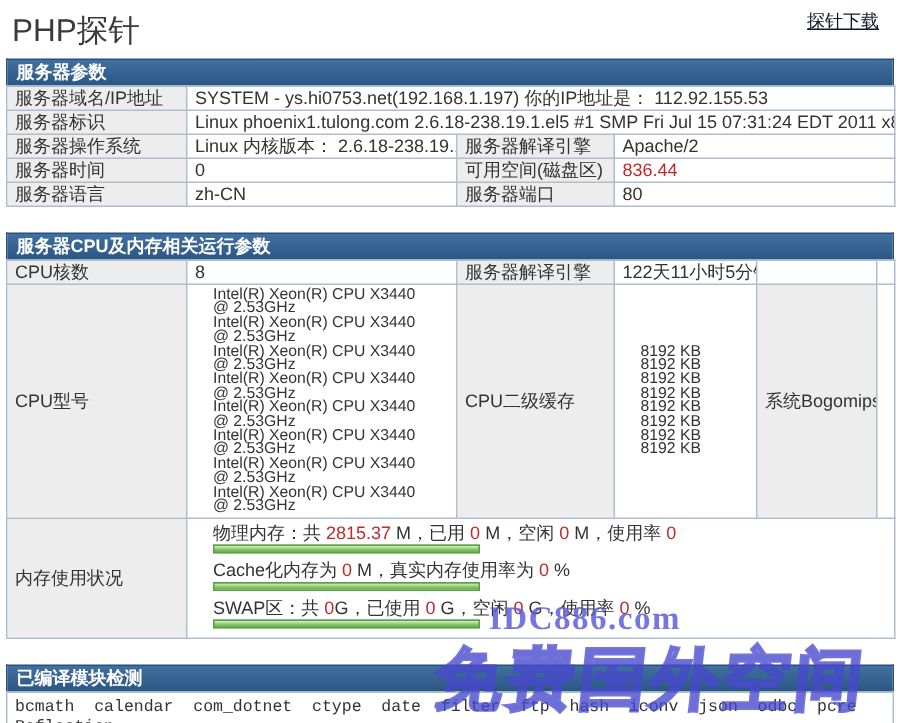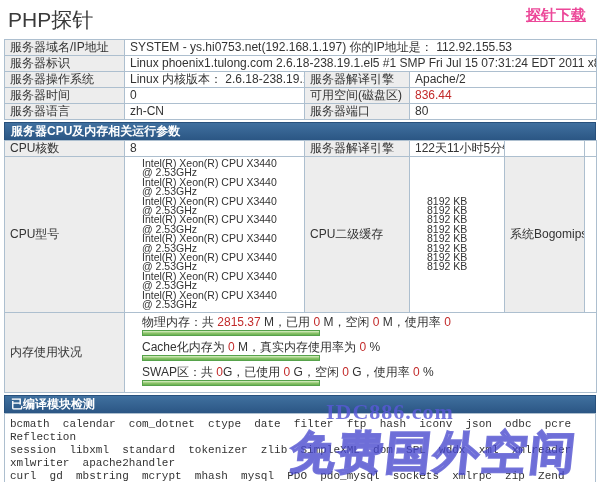--- a/index.html
+++ b/index.html
@@ -4,28 +4,28 @@
 <style>
   html,body{margin:0;padding:0;}
   body{
     width:600px;height:482px;overflow:hidden;position:relative;
     background:#fff;color:#333;
     font-family:"Liberation Sans","DejaVu Sans",sans-serif;font-size:12px;
   }
   .wrap{padding:3px 4px 0 4px;}
   .topbar{display:flex;justify-content:space-between;padding:3px 10px 5px 4px;}
   .title{font-size:21px;color:#3a3a3a;letter-spacing:0;}
-  .dl-link{color:#ec4899;font-weight:bold;font-size:15px;text-decoration:underline;cursor:pointer;}
+  .dl-link{color:#0f172a;font-weight:normal;font-size:12px;text-decoration:underline;cursor:pointer;}
   .sec-hd{
     background:linear-gradient(#40709f,#2b5684);
     border:1px solid #27507c;border-bottom:none;
     color:#fff;font-weight:bold;font-size:12px;
     height:15px;line-height:15px;padding:1px 6px;
   }
-  table{border-collapse:collapse;width:592px;table-layout:fixed;margin-bottom:2px;}
+  table{border-collapse:collapse;width:592px;table-layout:fixed;margin-bottom:17px;}
   td{
     border:1px solid #adbfcf;padding:0 5px;height:15px;line-height:15px;
     white-space:nowrap;overflow:hidden;font-size:12px;vertical-align:middle;
   }
   td.lbl{background:#ededed;}
   .red{color:#c22a2a;}
   .cpu-lines{font-size:10.5px;line-height:9.4px;white-space:pre-line;}
   td.multi{padding:2px 17px;height:auto;line-height:normal;}
   .mem-line{line-height:14px;white-space:nowrap;}
   .bar{
@@ -54,20 +54,21 @@
 </head>
 <body>
 
 <div class="wrap">
 
   <div class="topbar">
     <span class="title">PHP探针</span>
     <a class="dl-link">探针下载</a>
   </div>
 
+  <div class="sec-hd">服务器参数</div>
   <table class="t1">
     <colgroup>
         <col style="width:120px">
         <col style="width:180px">
         <col style="width:105px">
         <col style="width:187px">
       </colgroup>
     <tbody>
         <tr>
       <td class="lbl">服务器域名/IP地址</td>

